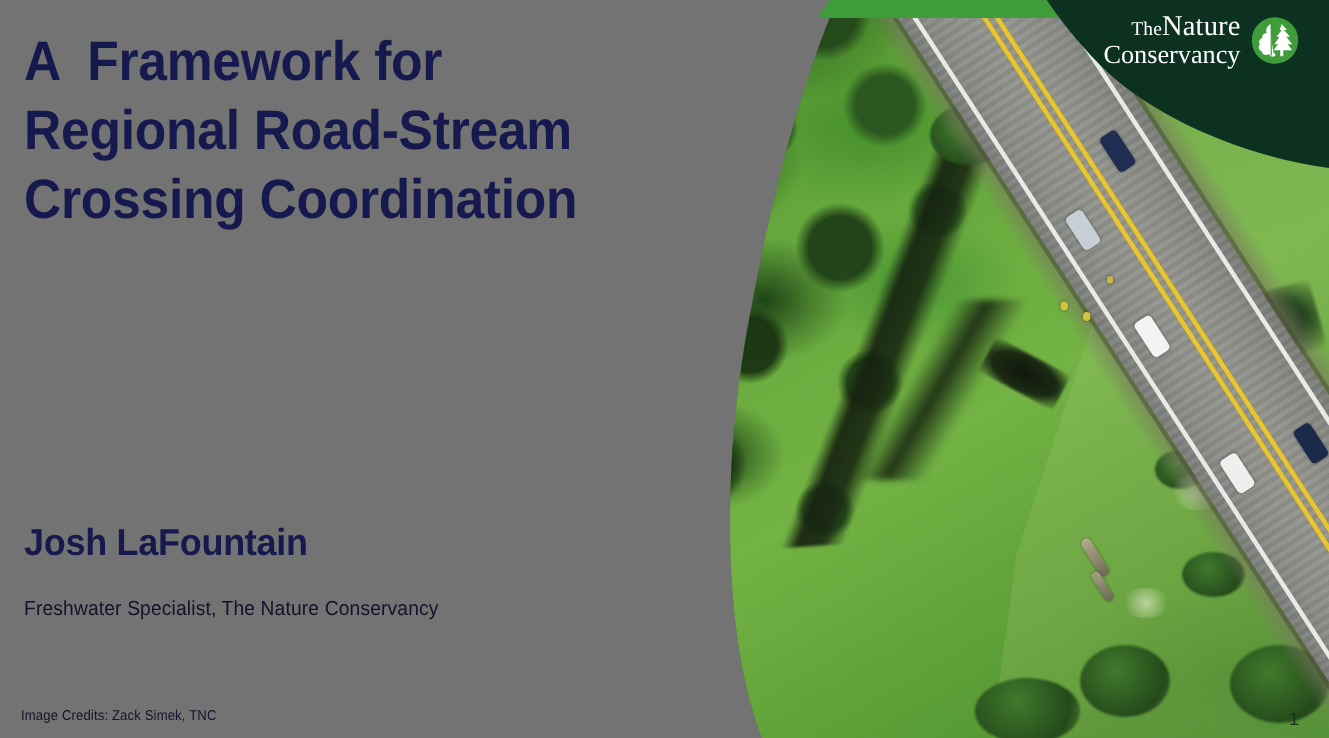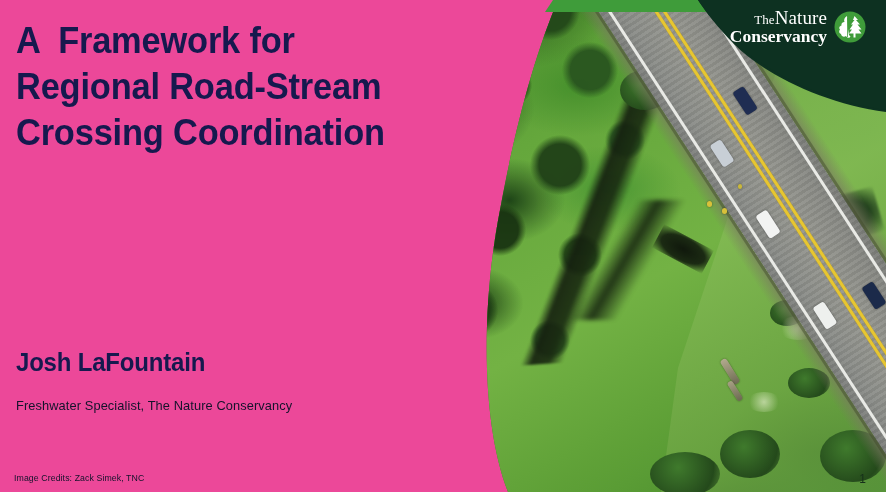--- a/index.html
+++ b/index.html
@@ -6,21 +6,21 @@
   html,body{margin:0;padding:0;background:#ffffff;}
   body{
     font-family:"Liberation Sans", sans-serif;
     -webkit-font-smoothing:antialiased;
   }
   #slide{
     position:relative;
     width:886px;
     height:492px;
     overflow:hidden;
-    background:#ec4899;
+    background:#737373;
   }
 
   
   #photo-panel{
     position:absolute;
     left:470px; top:0;
     width:416px; height:492px;
     overflow:hidden;
   }
   #photo-clip{
@@ -200,21 +200,20 @@
   #logo-words .l1{
     font-size:19px;
     letter-spacing:.1px;
     display:block;
   }
   #logo-words .l1 .small{font-size:13px;}
   #logo-words .l2{
     font-size:17.5px;
     display:block;
     margin-top:1px;
-    font-weight:bold;
   }
   #logo-mark{width:32px;height:32px;flex:0 0 auto;}
 
   
   #title{
     position:absolute;
     left:16px; top:18px;
     width:440px;
     color:#16194e;
     font-size:37px;

